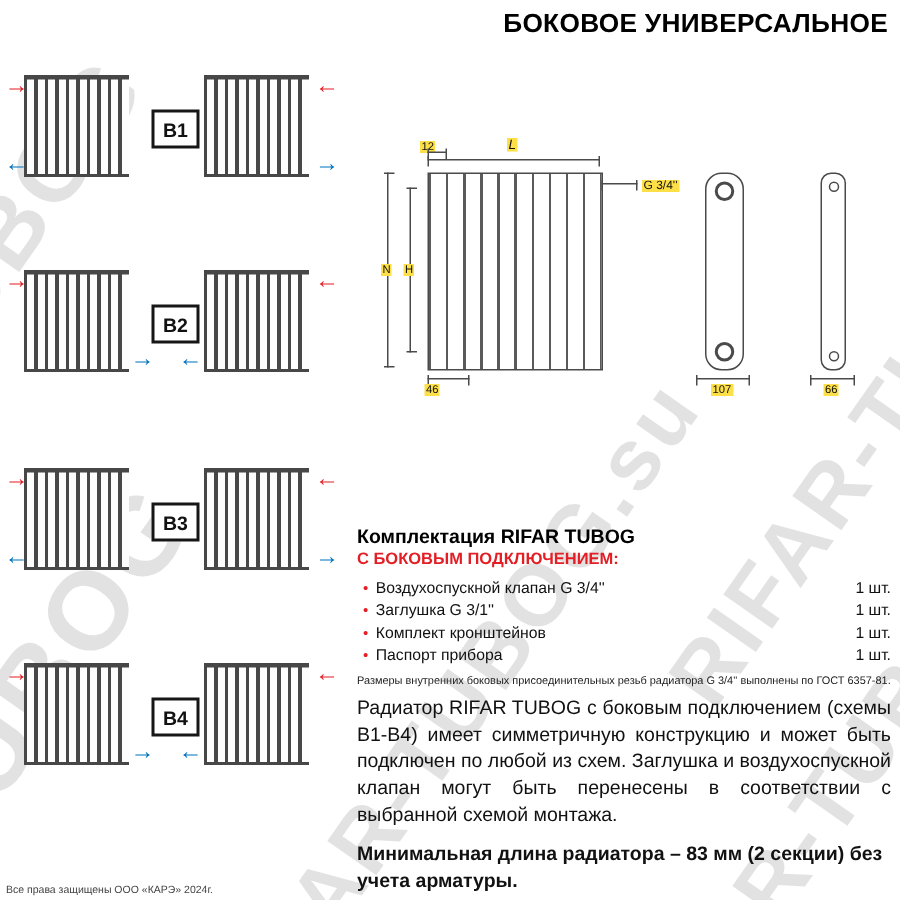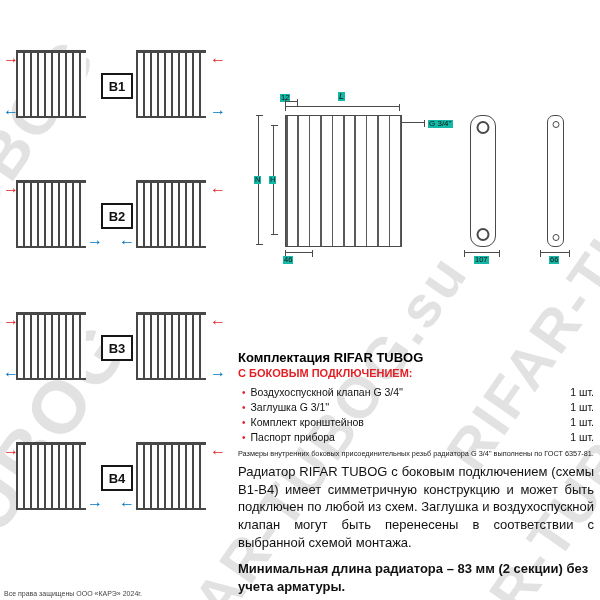--- a/index.html
+++ b/index.html
@@ -39,21 +39,21 @@
   
   .drawing{position:absolute;left:240px;top:92px;width:358px;height:200px}
   .front{position:absolute;left:45px;top:23px;width:115px;height:130px;border:1px solid #4a4a4a;
          background:repeating-linear-gradient(90deg,#5a5a5a 0 1.6px,#fff 1.6px 11.4px)}
   .hdim{position:absolute;height:0;border-top:1px solid #4a4a4a}
   .hdim::before,.hdim::after{content:'';position:absolute;top:-3px;width:1px;height:7px;background:#4a4a4a}
   .hdim::before{left:0}.hdim::after{right:0}
   .vdim{position:absolute;width:0;border-left:1px solid #4a4a4a}
   .vdim::before,.vdim::after{content:'';position:absolute;left:-3px;height:1px;width:7px;background:#4a4a4a}
   .vdim::before{top:0}.vdim::after{bottom:0}
-  .dim-label{position:absolute;font-size:7.5px;color:#111;background:#14b8a6;padding:0 1px;line-height:1}
+  .dim-label{position:absolute;font-size:7.5px;color:#111;background:#fde047;padding:0 1px;line-height:1}
   .lab-L{font-size:9px;font-style:italic}
   .side{position:absolute;top:23px;border:1.5px solid #4a4a4a;background:#fff}
   .sideA{left:230px;width:24px;height:130px;border-radius:11px}
   .sideB{left:307px;width:15px;height:130px;border-radius:7px}
   .side::before,.side::after{content:'';position:absolute;left:50%;transform:translateX(-50%);
         border:2px solid #4a4a4a;border-radius:50%;background:#fff}
   .sideA::before,.sideA::after{width:9px;height:9px}
   .sideB::before,.sideB::after{width:5px;height:5px;border-width:1.5px}
   .side::before{top:5px}.side::after{bottom:5px}
   .caption{position:absolute;left:12px;top:180px;font-size:8.5px;font-style:italic;color:#000}
@@ -83,21 +83,21 @@
   <div class="watermark">
     <span class="wm wm1">TUBOG</span>
     <span class="wm wm2">RIFAR-TUBOG.su</span>
     <span class="wm wm3">RIFAR-TUBOG.su</span>
     <span class="wm wm4">TUBOG</span>
     <span class="wm wm5">RIFAR-TUBOG.su</span>
   </div>
 
   <div class="content">
 
-    <h1 class="title"><br></h1>
+    <h1 class="title"><span>БОКОВОЕ УНИВЕРСАЛЬНОЕ</span><br></h1>
 
     <div class="schemes" id="schemes">
         <div class="scheme-row" style="top: 2px;">
           <div class="rad rad-left"></div>
           <div class="rad rad-right"></div>
           <div class="scheme-label">B1</div>
           <span class="arr red" style="left: 1px; top: 4px;">→</span>
           <span class="arr blue" style="left: 1px; top: 56px;">←</span>
           <span class="arr red" style="left: 208px; top: 4px;">←</span>
           <span class="arr blue" style="left: 208px; top: 56px;">→</span>

